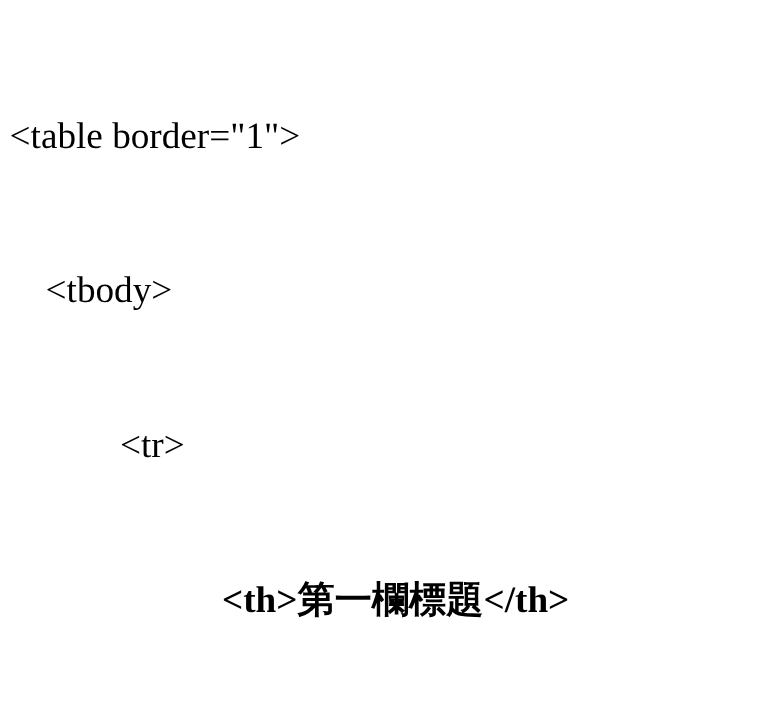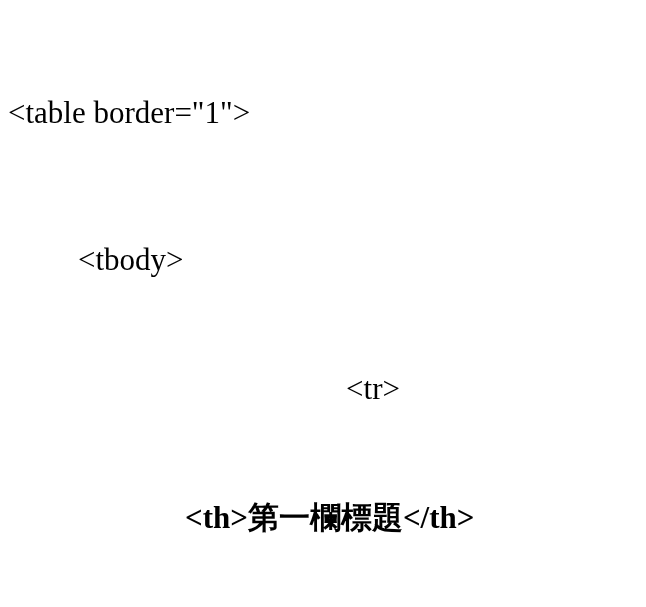--- a/index.html
+++ b/index.html
@@ -18,22 +18,22 @@
     padding-top: 5px;
     font-size: 31px;
     line-height: 43px;
     white-space: pre;
   }
   .line {
     height: 43px;
   }
   
   .ind-a { padding-left: 8px;   }  
-  .ind-b { padding-left: 78px; margin-top: 18px;  }  
-  .ind-c { padding-left: 100px; text-align: center; }  
+  .ind-b { padding-left: 38px;  }  
+  .ind-c { padding-left: 100px; }  
   .ind-d { padding-left: 185px; font-weight: bold; }  
 </style>
 </head>
 <body>
 
 <div class="code">
   <div class="line ind-a">&lt;table border="1"&gt;</div>
   <div class="line ind-b">&lt;tbody&gt;</div>
   <div class="line ind-c">&lt;tr&gt;</div>
   <div class="line ind-d">&lt;th&gt;第一欄標題&lt;/th&gt;</div>

